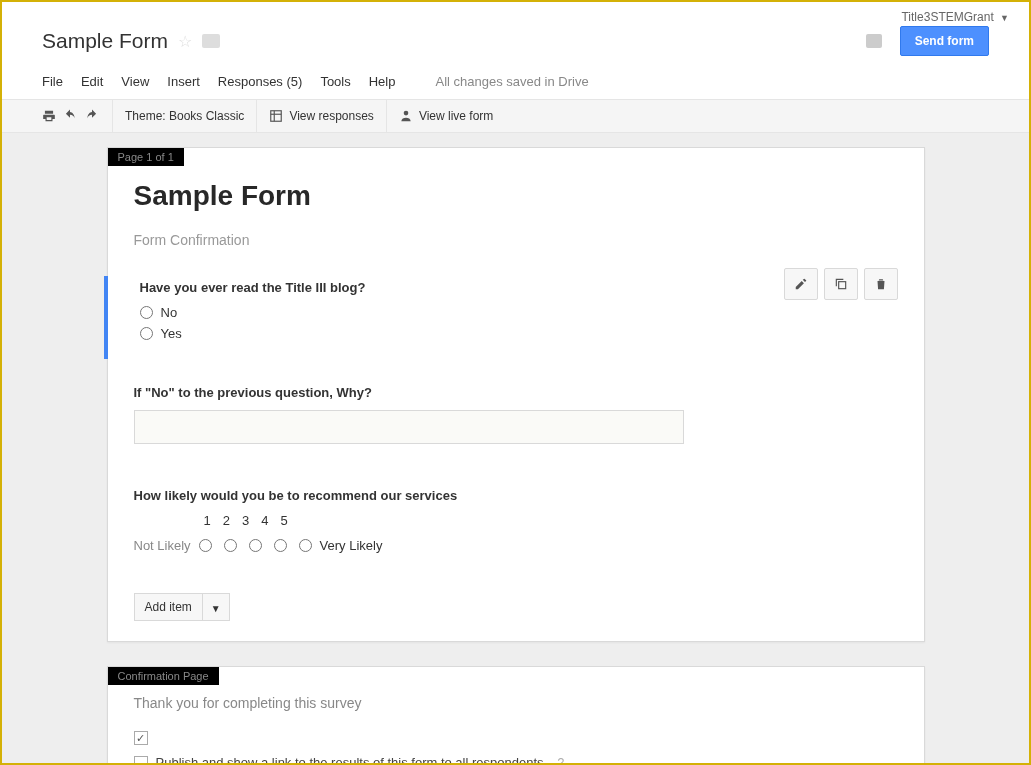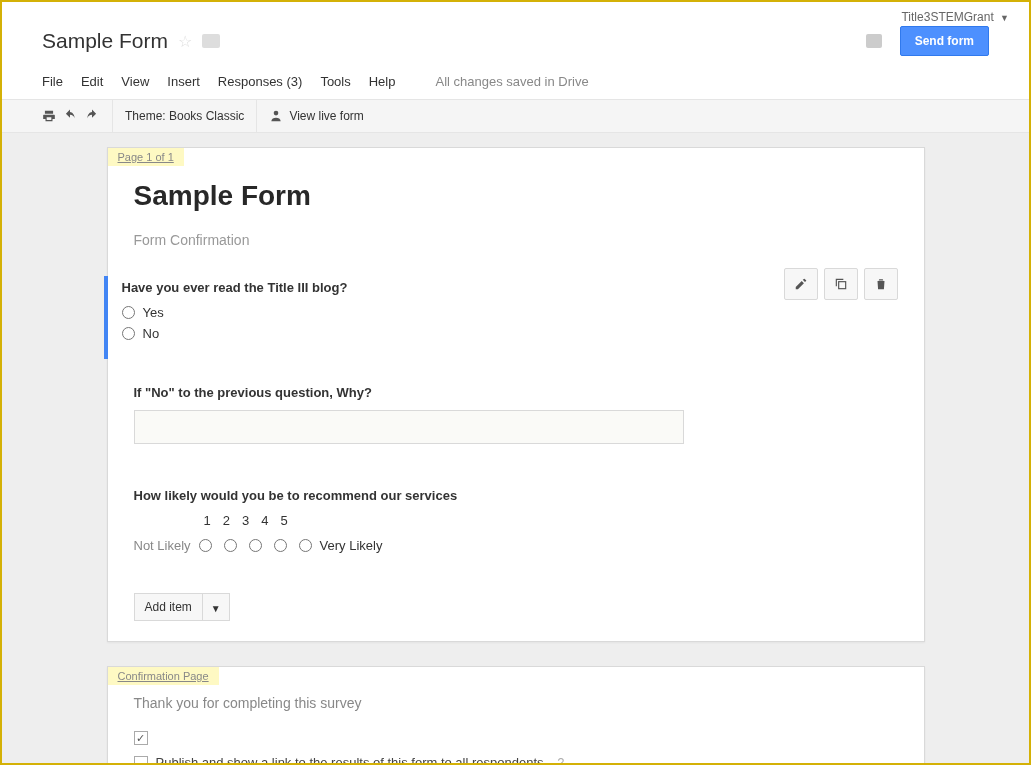--- a/index.html
+++ b/index.html
@@ -108,27 +108,26 @@
     width: 818px;
     margin: 0 auto 24px auto;
     border: 1px solid #d9d9d9;
     box-shadow: 0 1px 2px rgba(0,0,0,0.05);
     position: relative;
   }
   .card-tab {
     position: absolute;
     top: -1px;
     left: -1px;
-    background: #fef9c3;
+    background: #000000;
     border: 1px solid #d9d9d9;
     border-bottom: none;
     padding: 3px 10px;
     font-size: 11px;
     color: #888;
-    text-decoration: underline;
   }
   .card-tab::after {
     content:'';
     position:absolute;
     right:-10px; top:0;
     border-top: 0 solid transparent;
     border-bottom: 20px solid transparent;
     border-left: 10px solid #fff;
   }
   .form-inner { padding: 32px 26px 20px 26px; }
@@ -144,21 +143,21 @@
     margin-bottom: 28px;
   }
   .question-block {
     position: relative;
     padding: 4px 0 18px 0;
     margin-bottom: 22px;
   }
   .question-block.active {
     border-left: 4px solid #4285f4;
     margin-left: -30px;
-    padding-left: 14px;
+    padding-left: 32px;
   }
   .q-title {
     font-weight: bold;
     font-size: 13px;
     margin-bottom: 10px;
   }
   .q-options { display: flex; flex-direction: column; gap: 6px; }
   .q-opt { display: flex; align-items: center; gap: 8px; font-size: 13px; }
   .q-opt input { margin: 0; }
   .q-actions {
@@ -236,21 +235,21 @@
       <button class="btn-send">Send form</button>
     </div>
   </div>
 </div>
 
 <div class="menubar">
   <span>File</span>
   <span>Edit</span>
   <span>View</span>
   <span>Insert</span>
-  <span>Responses (3)</span>
+  <span>Responses (5)</span>
   <span>Tools</span>
   <span>Help</span>
   <span class="save-status">All changes saved in Drive</span>
 </div>
 
 <div class="toolbar">
   <div class="group">
     <span class="ic">
       <svg width="14" height="14" viewBox="0 0 24 24" fill="#555">
           <path d="M19 8H5V3h14v5zm2 2H3a1 1 0 0 0-1 1v6h4v4h12v-4h4v-6a1 1 0 0 0-1-1zm-5 9H8v-5h8v5z"></path>
@@ -262,20 +261,30 @@
         </svg>
     </span>
     <span class="ic">
       <svg width="16" height="14" viewBox="0 0 24 24" fill="#555">
           <path d="M12 5V1l7 7-7 7V10c-4 0-7 2-8 6 0-6 4-11 8-11z"></path>
         </svg>
     </span>
   </div>
   <div class="group">
     <span>Theme: Books Classic</span>
+  </div>
+  <div class="group">
+    <span class="ic">
+      <svg width="14" height="14" viewBox="0 0 24 24" fill="none" stroke="#555" stroke-width="2">
+          <rect x="3" y="3" width="18" height="18"></rect>
+          <line x1="3" y1="9" x2="21" y2="9"></line>
+          <line x1="9" y1="3" x2="9" y2="21"></line>
+        </svg>
+    </span>
+    <span>View responses</span>
   </div>
   <div class="group" style="border-right:none">
     <span class="ic">
       <svg width="14" height="14" viewBox="0 0 24 24" fill="#555">
           <circle cx="12" cy="7" r="4"></circle>
           <path d="M4 21c0-4 4-6 8-6s8 2 8 6"></path>
         </svg>
     </span>
     <span>View live form</span>
   </div>
@@ -305,25 +314,25 @@
           <div class="icon-btn">
             <svg width="14" height="14" viewBox="0 0 24 24" fill="#555">
                 <path d="M6 7h12l-1 14H7L6 7zm3-3h6l1 2H8l1-2z"></path>
               </svg>
           </div>
         </div>
         <div class="q-title">Have you ever read the Title III blog?</div>
         <div class="q-options">
           <label class="q-opt">
             <input type="radio" style="">
-            <span>Yes</span>
+            <span>No</span>
           </label>
           <label class="q-opt">
             <input type="radio" style="">
-            <span>No</span>
+            <span>Yes</span>
           </label>
         </div>
       </div>
 
       <div class="question-block">
         <div class="q-title">If "No" to the previous question, Why?</div>
         <div class="text-answer"></div>
       </div>
 
       <div class="question-block">

